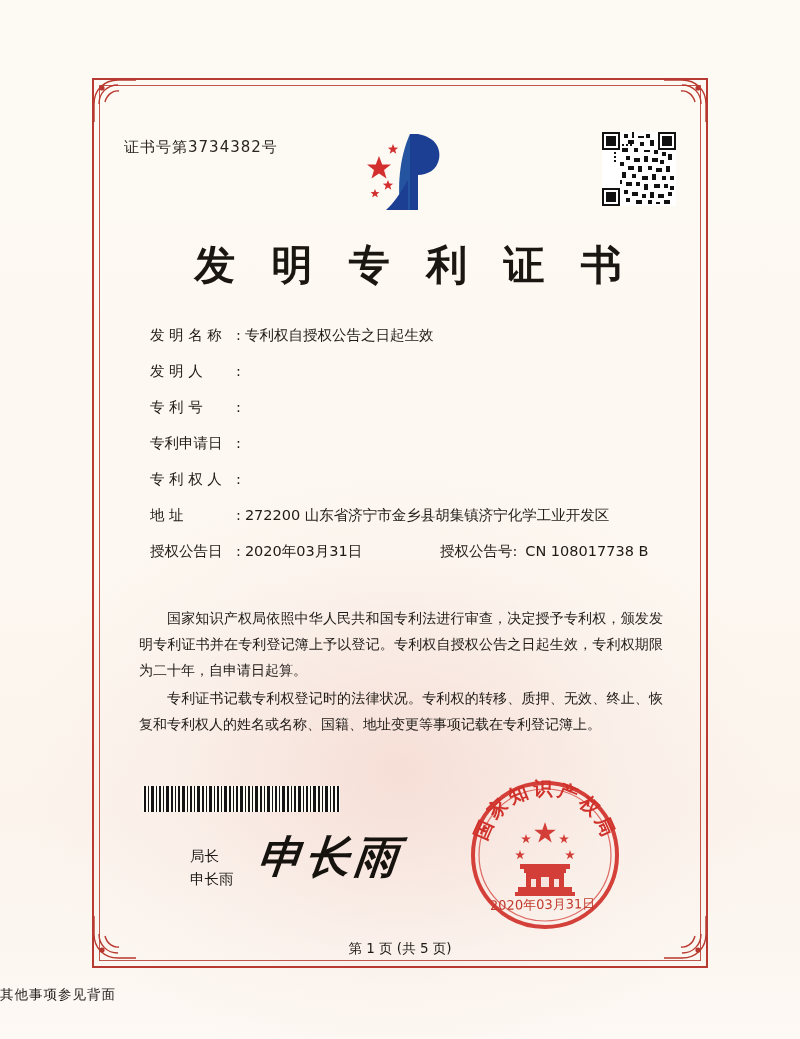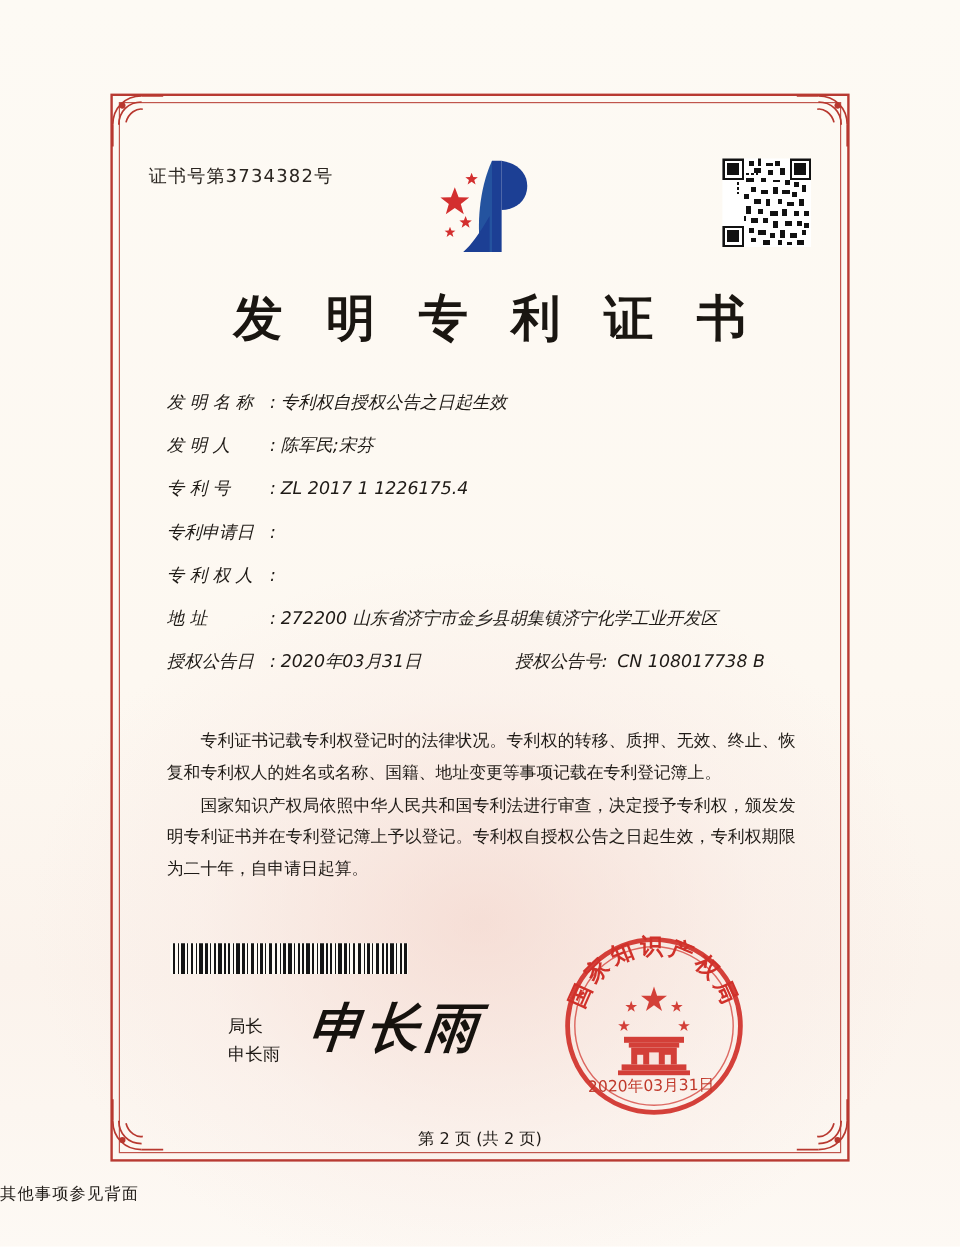--- a/index.html
+++ b/index.html
@@ -80,23 +80,22 @@
     letter-spacing: 11px;
     font-weight: bold;
     color: #1a1611;
     text-indent: 11px;
     font-family: "DejaVu Sans", "Liberation Sans", sans-serif;
   }
 
   
   .fields {
     position: absolute;
-    left: 139px; top: 326px;
+    left: 150px; top: 326px;
     width: 530px;
-    font-style: italic;
   }
   .field-row {
     display: flex;
     align-items: baseline;
     height: 36px;
     font-size: 14.5px;
     color: #1e1a16;
   }
   .field-label {
     width: 86px;
@@ -358,26 +357,24 @@
 
   <div class="fields">
     <div class="field-row">
       <span class="field-label spread">发 明 名 称</span>
       <span class="field-colon">:</span>
       <span class="field-value">专利权自授权公告之日起生效</span>
     </div>
     <div class="field-row">
       <span class="field-label spread">发 明 人</span>
       <span class="field-colon">:</span>
-      <span class="field-value">陈军民;宋芬</span>
     </div>
     <div class="field-row">
       <span class="field-label spread">专 利 号</span>
       <span class="field-colon">:</span>
-      <span class="field-value">ZL 2017 1 1226175.4</span>
     </div>
     <div class="field-row">
       <span class="field-label spread">专利申请日</span>
       <span class="field-colon">:</span>
     </div>
     <div class="field-row">
       <span class="field-label spread">专 利 权 人</span>
       <span class="field-colon">:</span>
     </div>
     <div class="field-row">
@@ -389,22 +386,22 @@
       <span class="field-label spread">授权公告日</span>
       <span class="field-colon">:</span>
       <span class="field-value">2020年03月31日</span>
       <span class="field-label2">授权公告号</span>
       <span class="field-colon">:</span>
       <span class="field-value2">CN 108017738 B</span>
     </div>
   </div>
 
   <div class="paragraphs">
+    <p>国家知识产权局依照中华人民共和国专利法进行审查，决定授予专利权，颁发发明专利证书并在专利登记簿上予以登记。专利权自授权公告之日起生效，专利权期限为二十年，自申请日起算。</p>
     <p>专利证书记载专利权登记时的法律状况。专利权的转移、质押、无效、终止、恢复和专利权人的姓名或名称、国籍、地址变更等事项记载在专利登记簿上。</p>
-    <p>国家知识产权局依照中华人民共和国专利法进行审查，决定授予专利权，颁发发明专利证书并在专利登记簿上予以登记。专利权自授权公告之日起生效，专利权期限为二十年，自申请日起算。</p>
   </div>
 
   <div class="barcode">
     <svg width="198" height="26" viewBox="0 0 198 26" shape-rendering="crispEdges">
       <rect width="198" height="26" fill="#fdfaf4"></rect>
       <g fill="#141414">
         <rect x="2" y="0" width="2" height="26"></rect>
           <rect x="6" y="0" width="1" height="26"></rect>
         <rect x="9" y="0" width="3" height="26"></rect>
           <rect x="14" y="0" width="1" height="26"></rect>
@@ -491,16 +488,16 @@
       <defs>
         <path id="sealArc" d="M 17 77 A 60 60 0 0 1 137 77"></path>
       </defs>
       <text font-family="'DejaVu Sans','Liberation Sans',sans-serif" font-size="19" font-weight="bold" fill="#d0312a" letter-spacing="4">
         <textPath href="#sealArc" startOffset="50%" text-anchor="middle">国家知识产权局</textPath>
       </text>
     </svg>
   </div>
   <div class="seal-date">2020年03月31日</div>
 
-  <div class="page-no">第 2 页 (共 2 页)</div>
+  <div class="page-no">第 1 页 (共 5 页)</div>
   <div class="footnote">其他事项参见背面</div>
 
 </div>
 
 </body></html>

